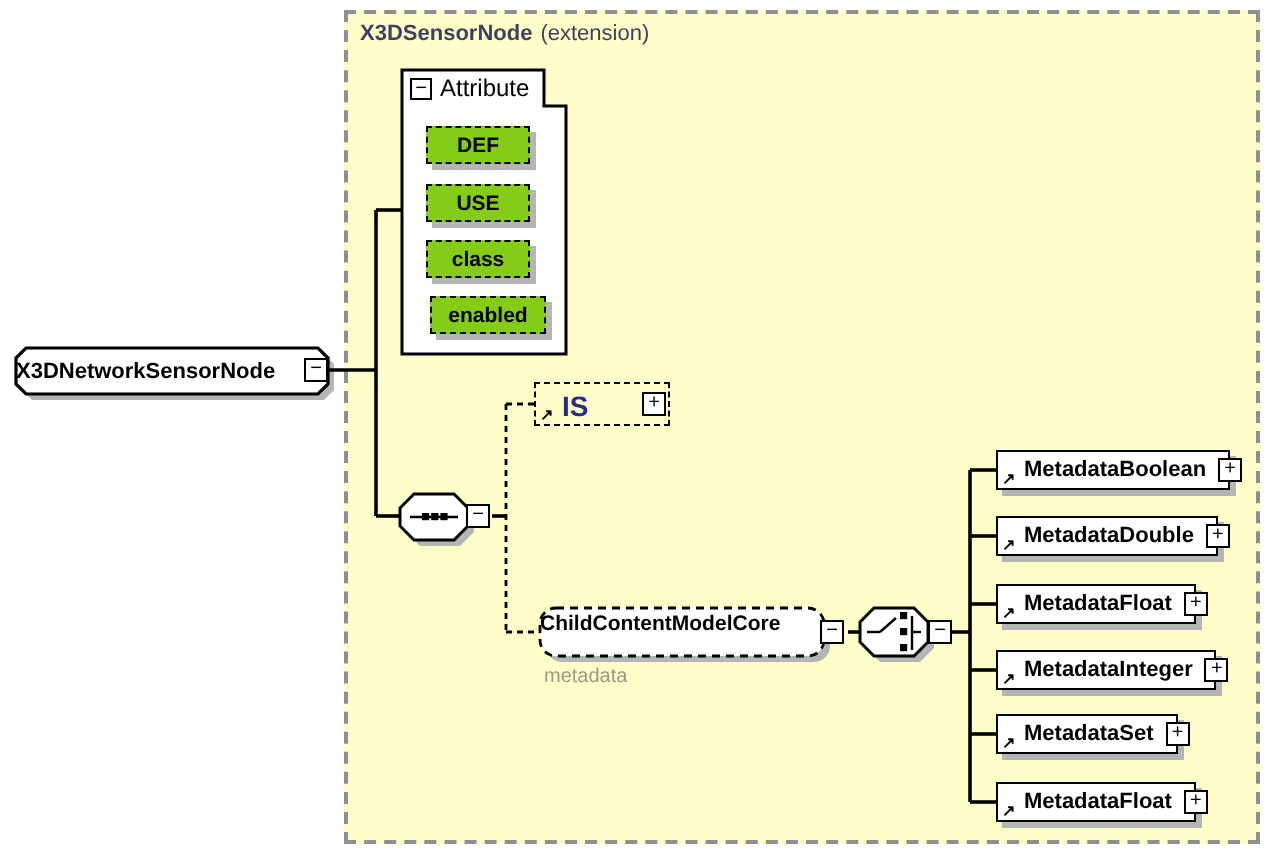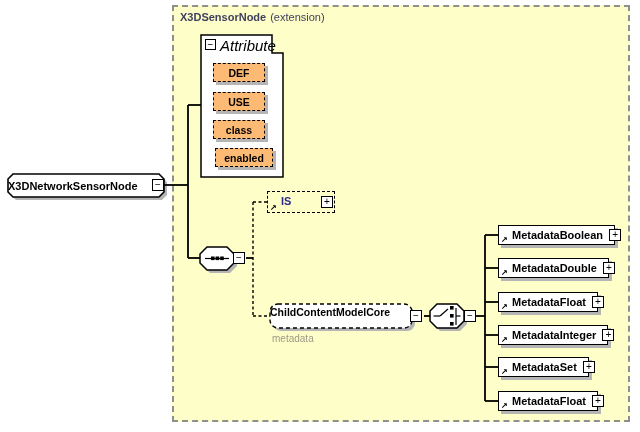--- a/index.html
+++ b/index.html
@@ -19,46 +19,46 @@
     position:absolute;z-index:3;display:flex;align-items:center;
     font-weight:bold;font-size:11px;color:#000;white-space:nowrap;box-sizing:border-box;
   }
   .toggle{
     position:absolute;z-index:5;width:12px;height:12px;box-sizing:border-box;
     border:1px solid #000;background:#fff;display:flex;align-items:center;justify-content:center;
     font-size:10px;line-height:1;color:#000;font-weight:normal;
   }
   .toggle.small{width:11px;height:11px;}
   .attr-box{
-    position:absolute;z-index:3;box-sizing:border-box;height:19px;background:#fdba74;
+    position:absolute;z-index:3;box-sizing:border-box;height:19px;background:#84cc16;
     border:1.5px dashed #000;box-shadow:3px 3px 0 #b5b5b5;
     display:flex;align-items:center;justify-content:center;
     font-weight:bold;font-size:10.5px;color:#000;white-space:nowrap;
   }
   .is-box{
     position:absolute;z-index:3;left:267px;top:191px;width:68px;height:22px;box-sizing:border-box;
     border:1.5px dashed #000;background:transparent;
   }
-  .is-box .label{position:absolute;left:13px;top:3px;font-weight:bold;font-size:11px;color:#2b2b8f;text-align:center;}
+  .is-box .label{position:absolute;left:13px;top:3px;font-weight:bold;font-size:14px;color:#2b2b8f;text-align:center;}
   .ref-arrow{
     position:absolute;left:2px;bottom:0px;font-size:8px;font-weight:bold;color:#000;
     z-index:4;line-height:1;
   }
   .meta-el{
     position:absolute;z-index:3;left:498px;height:20px;box-sizing:border-box;
     border:1.5px solid #000;background:#fff;box-shadow:3px 3px 0 #b5b5b5;
     display:inline-flex;align-items:center;padding:0 11px 0 13px;
     font-weight:bold;font-size:11px;color:#000;white-space:nowrap;
   }
   .meta-el .toggle{right:-7px;top:50%;transform:translateY(-50%);}
   .annotation{
     position:absolute;left:272px;top:333px;z-index:3;font-size:10px;color:#9a9a8a;white-space:nowrap;
   }
   .attr-head-label{
-    position:absolute;left:220px;top:37px;z-index:3;font-style:italic;font-size:15px;color:#000;white-space:nowrap;
+    position:absolute;left:220px;top:37px;z-index:3;font-size:12px;color:#000;white-space:nowrap;
   }
 </style>
 </head>
 <body>
 
 <div class="canvas">
 
   <div class="panel">
     <div class="panel-title">
       <b>X3DSensorNode</b><span class="kind">(extension)</span>

